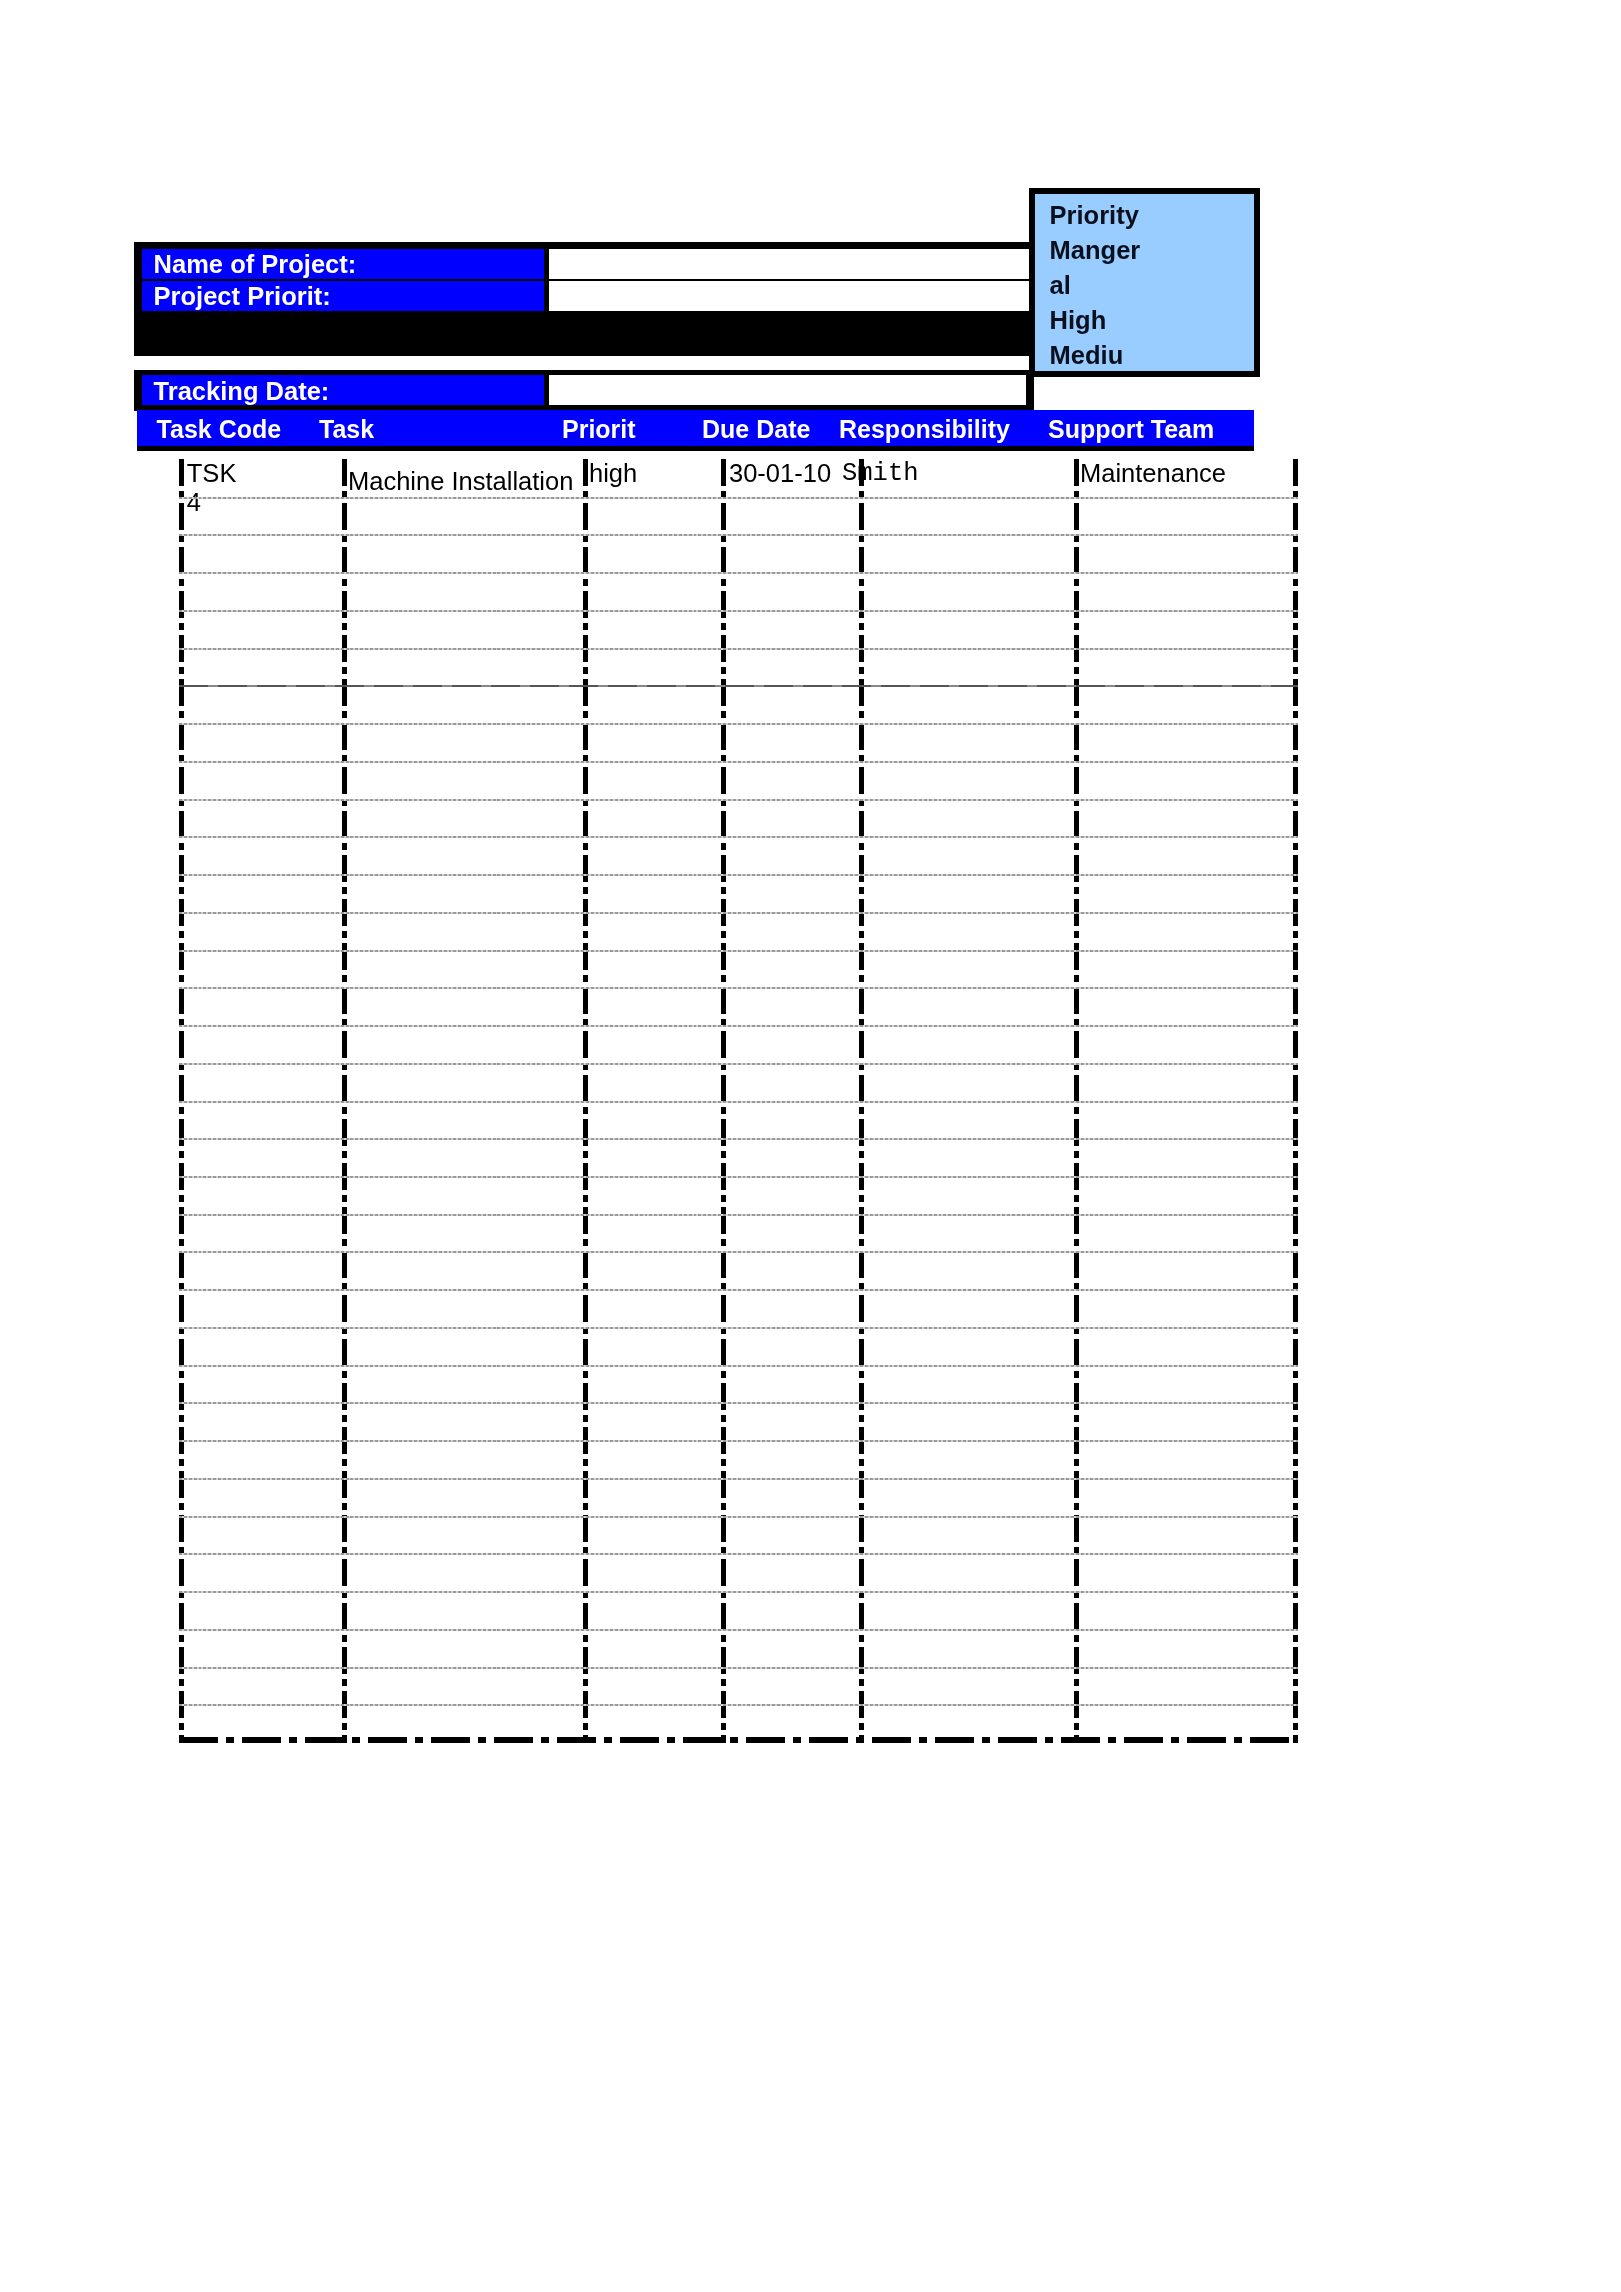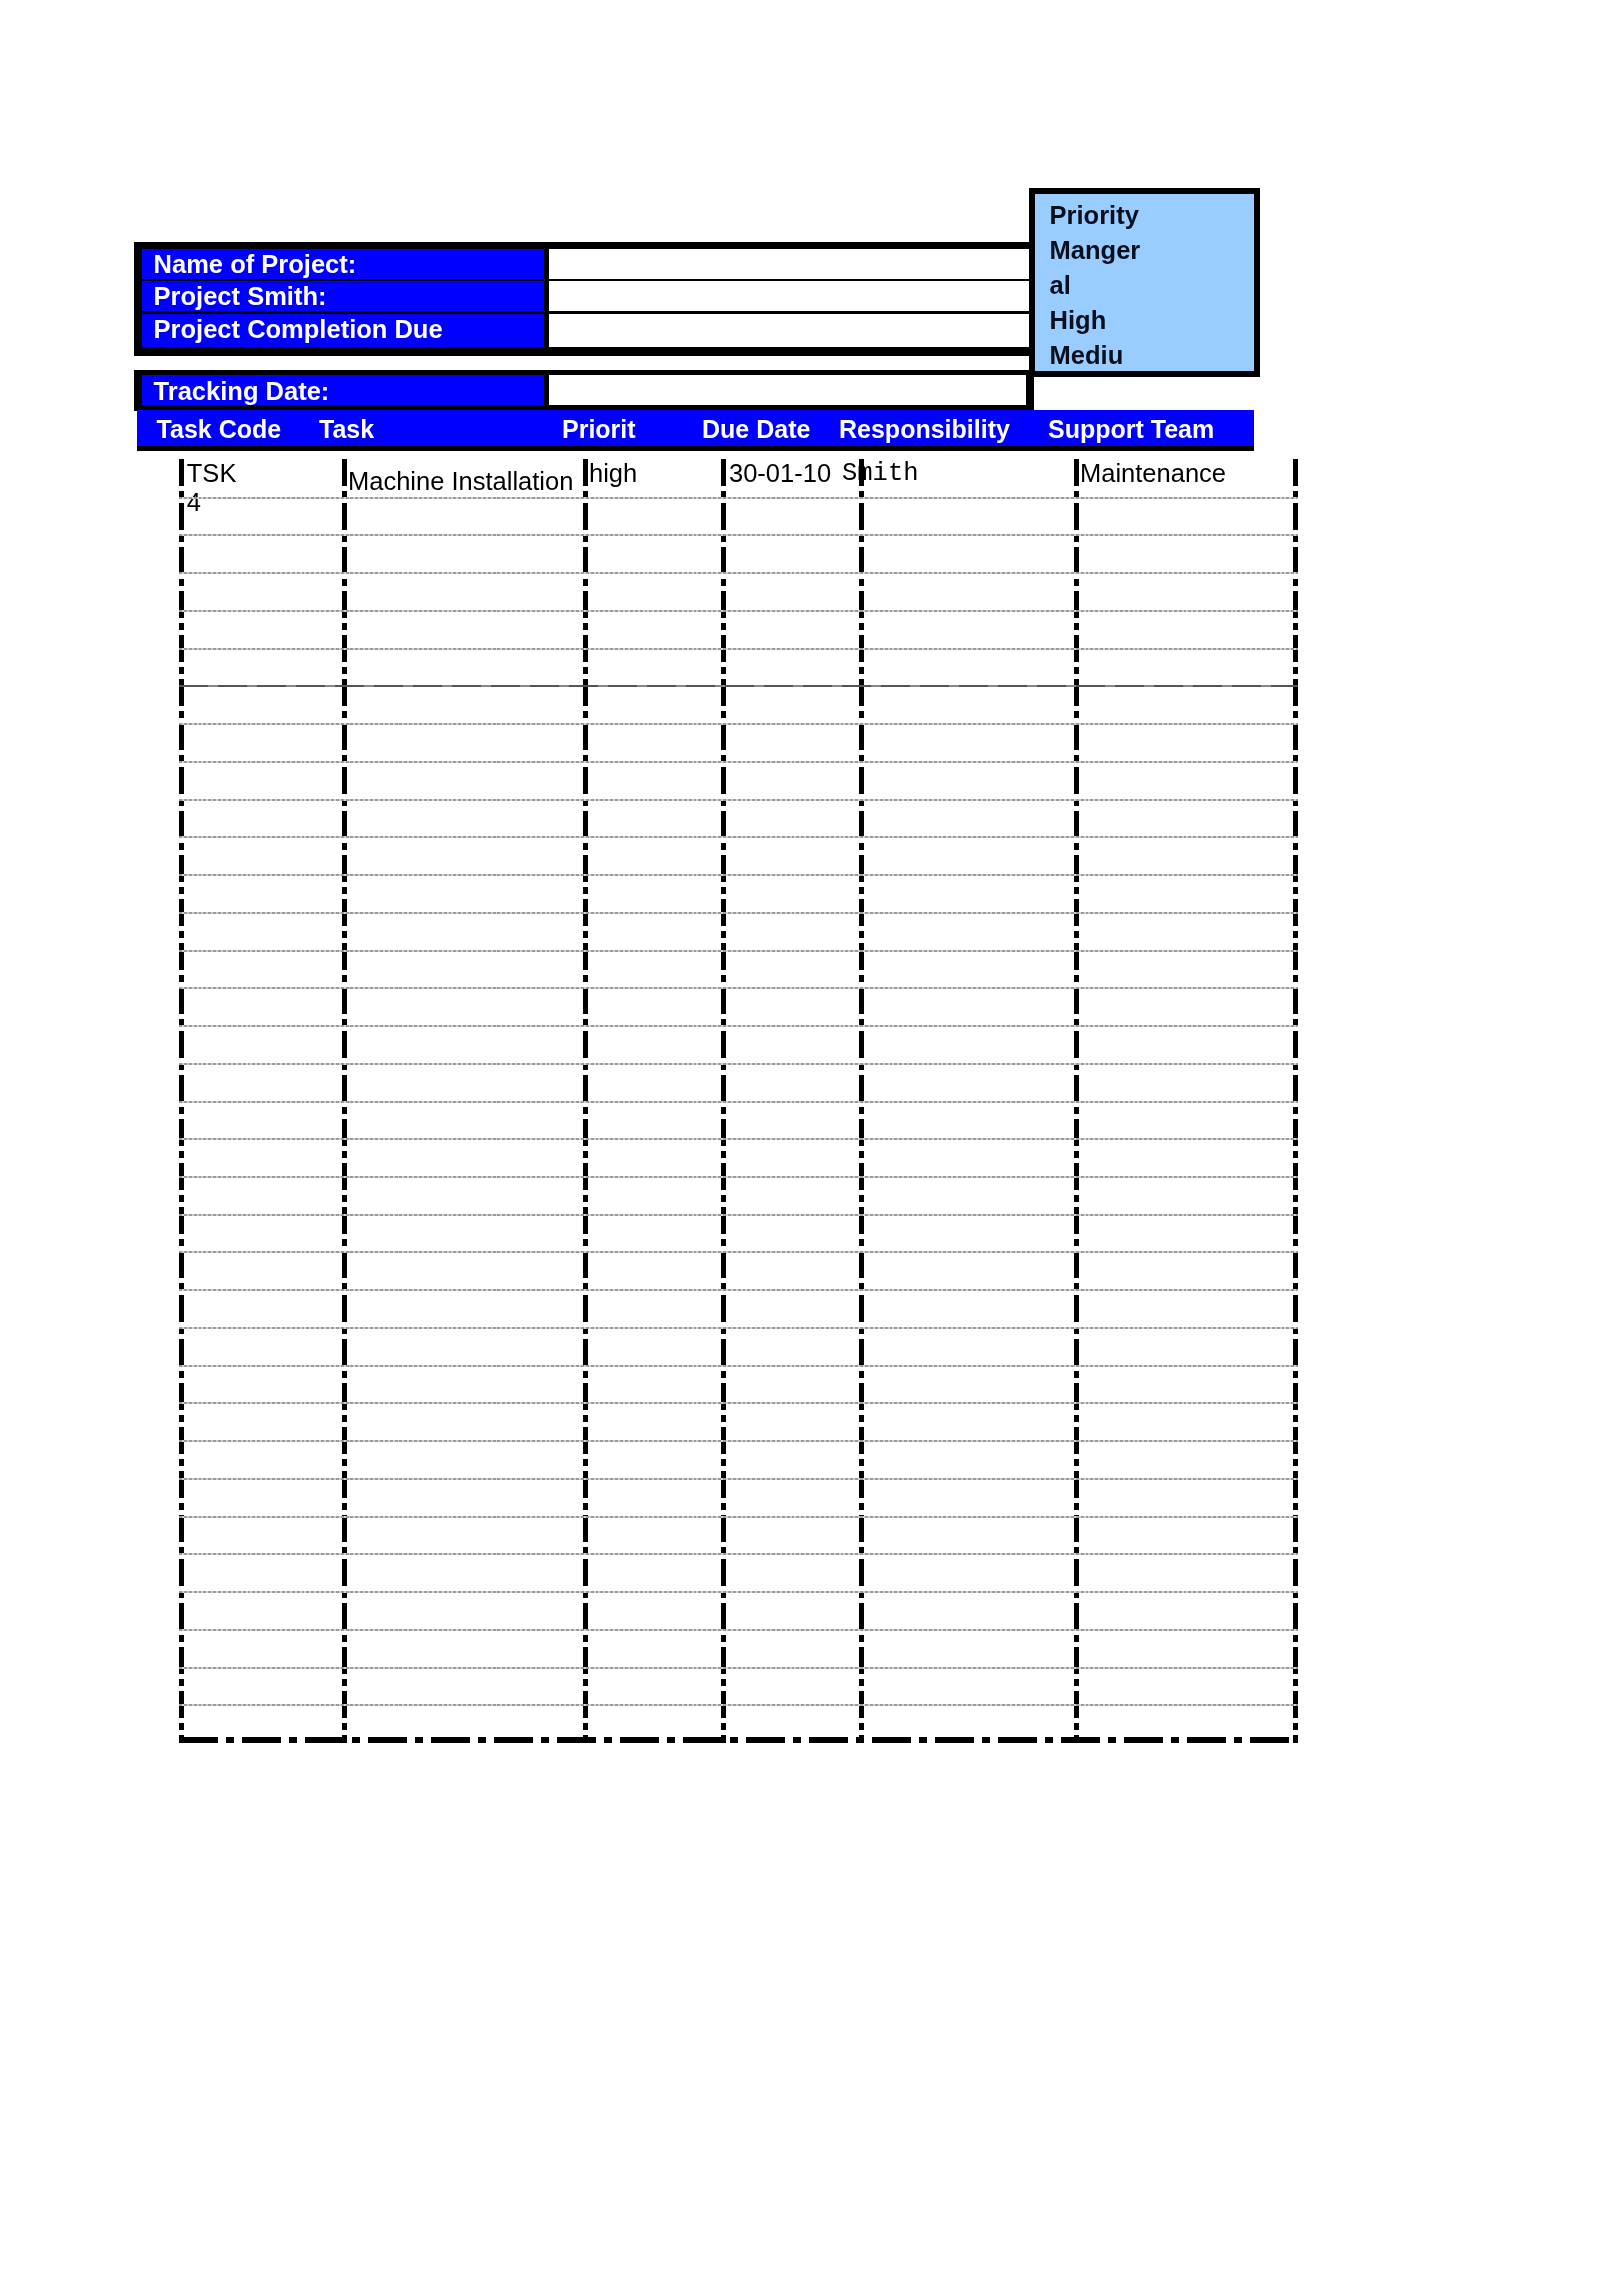--- a/index.html
+++ b/index.html
@@ -39,25 +39,21 @@
 </style>
 </head>
 <body>
 
 <div class="abs info-box">
   <div class="info-row" style="top:6.9px; width:887px;">
     <div class="info-label">Name of Project:</div>
     <input class="info-value" type="text" value="" style="">
   </div>
   <div class="info-row" style="top:39px; width:887px;">
-    <div class="info-label">Project Smith:</div>
-    <input class="info-value" type="text" value="" style="">
-  </div>
-  <div class="info-row" style="top:72px; width:887px; height:33px;">
-    <div class="info-label">Project Completion Due</div>
+    <div class="info-label">Project Priorit:</div>
     <input class="info-value" type="text" value="" style="">
   </div>
 </div>
 
 <div class="abs priority-box">
   <div class="priority-inner">
     <div class="priority-line">Priority</div>
     <div class="priority-line">Manger</div>
     <div class="priority-line">al</div>
     <div class="priority-line">High</div>

